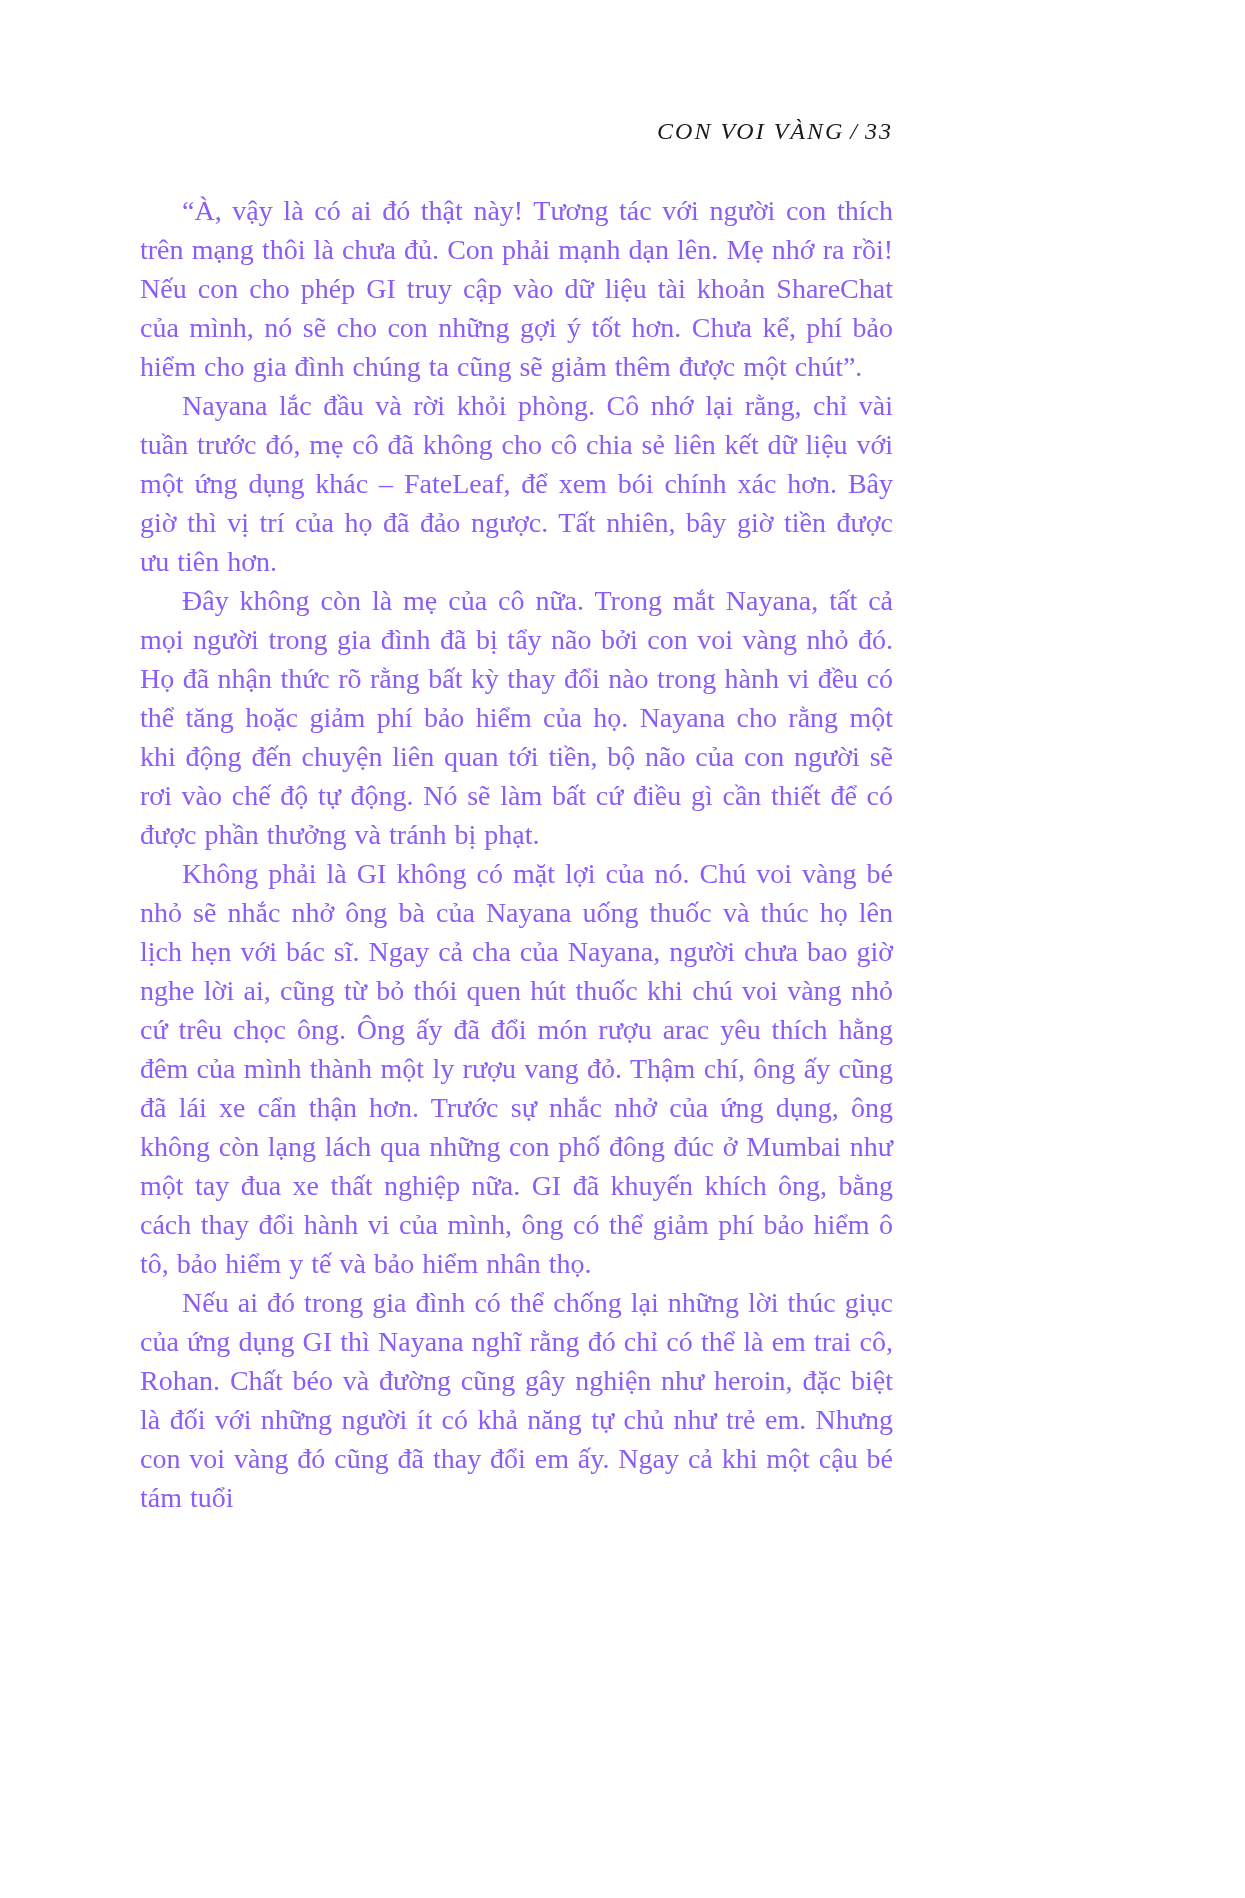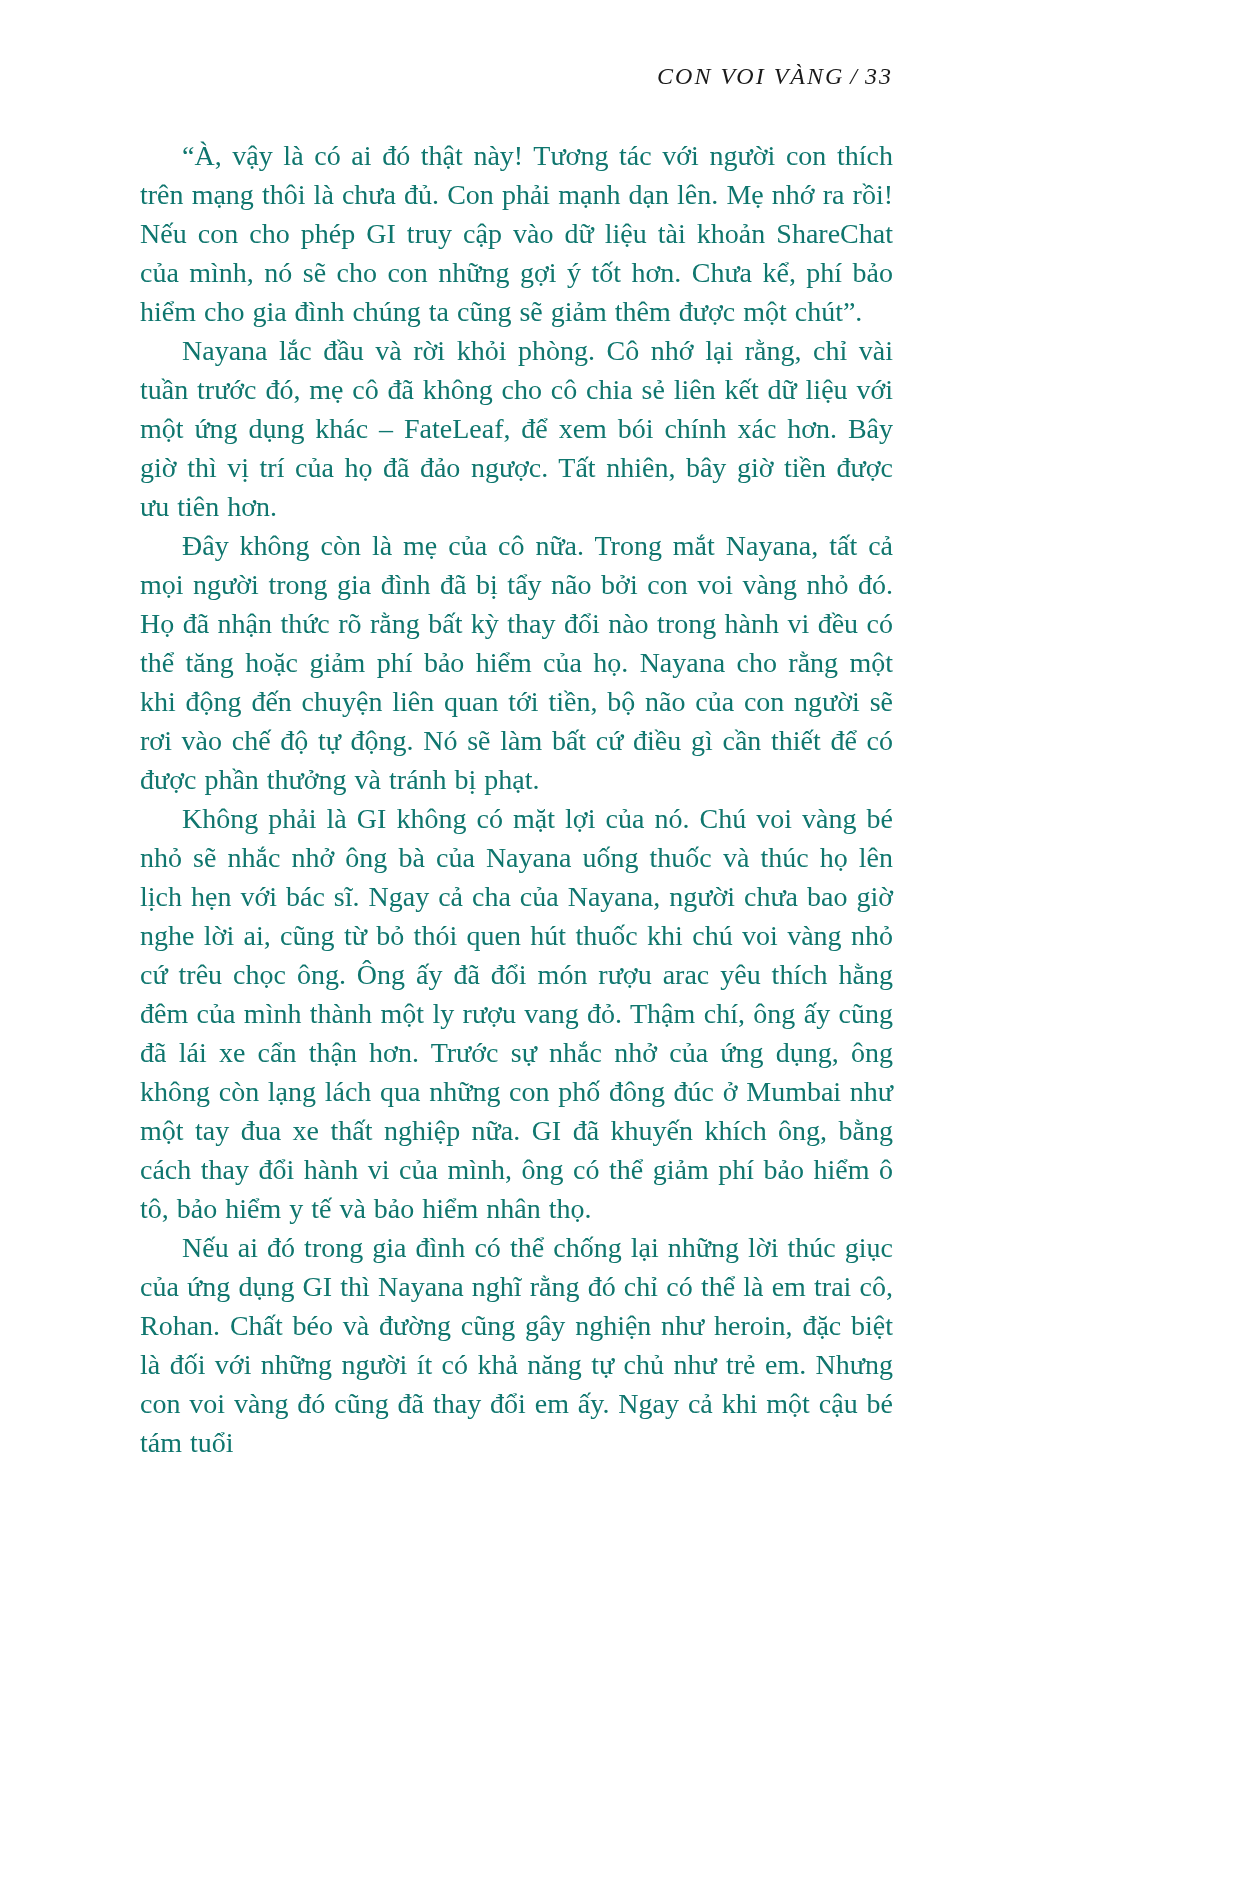--- a/index.html
+++ b/index.html
@@ -15,21 +15,21 @@
     color: #111111;
     -webkit-font-smoothing: antialiased;
   }
   .page {
     position: absolute;
     top: 0;
     left: 0;
     width: 1245px;
     height: 1898px;
     box-sizing: border-box;
-    padding: 63px 352px 60px 140px;
+    padding: 118px 352px 60px 140px;
     background: #ffffff;
   }
   .running-head {
     text-align: right;
     font-style: italic;
     font-size: 24px;
     letter-spacing: 2px;
     color: #1a1a1a;
     margin: 0 0 46px 0;
     white-space: nowrap;
@@ -38,21 +38,21 @@
     font-style: italic;
     padding: 0 6px;
   }
   .body-text p {
     margin: 0;
     padding: 0;
     font-size: 28px;
     line-height: 39px;
     text-align: justify;
     text-indent: 42px;
-    color: #0f766e;
+    color: #8b5cf6;
     word-spacing: 1px;
   }
 </style>
 </head>
 <body>
 
 <div class="page">
 
   <div class="running-head">
     <span>CON VOI VÀNG</span><span class="sep">/</span><span>33</span>

